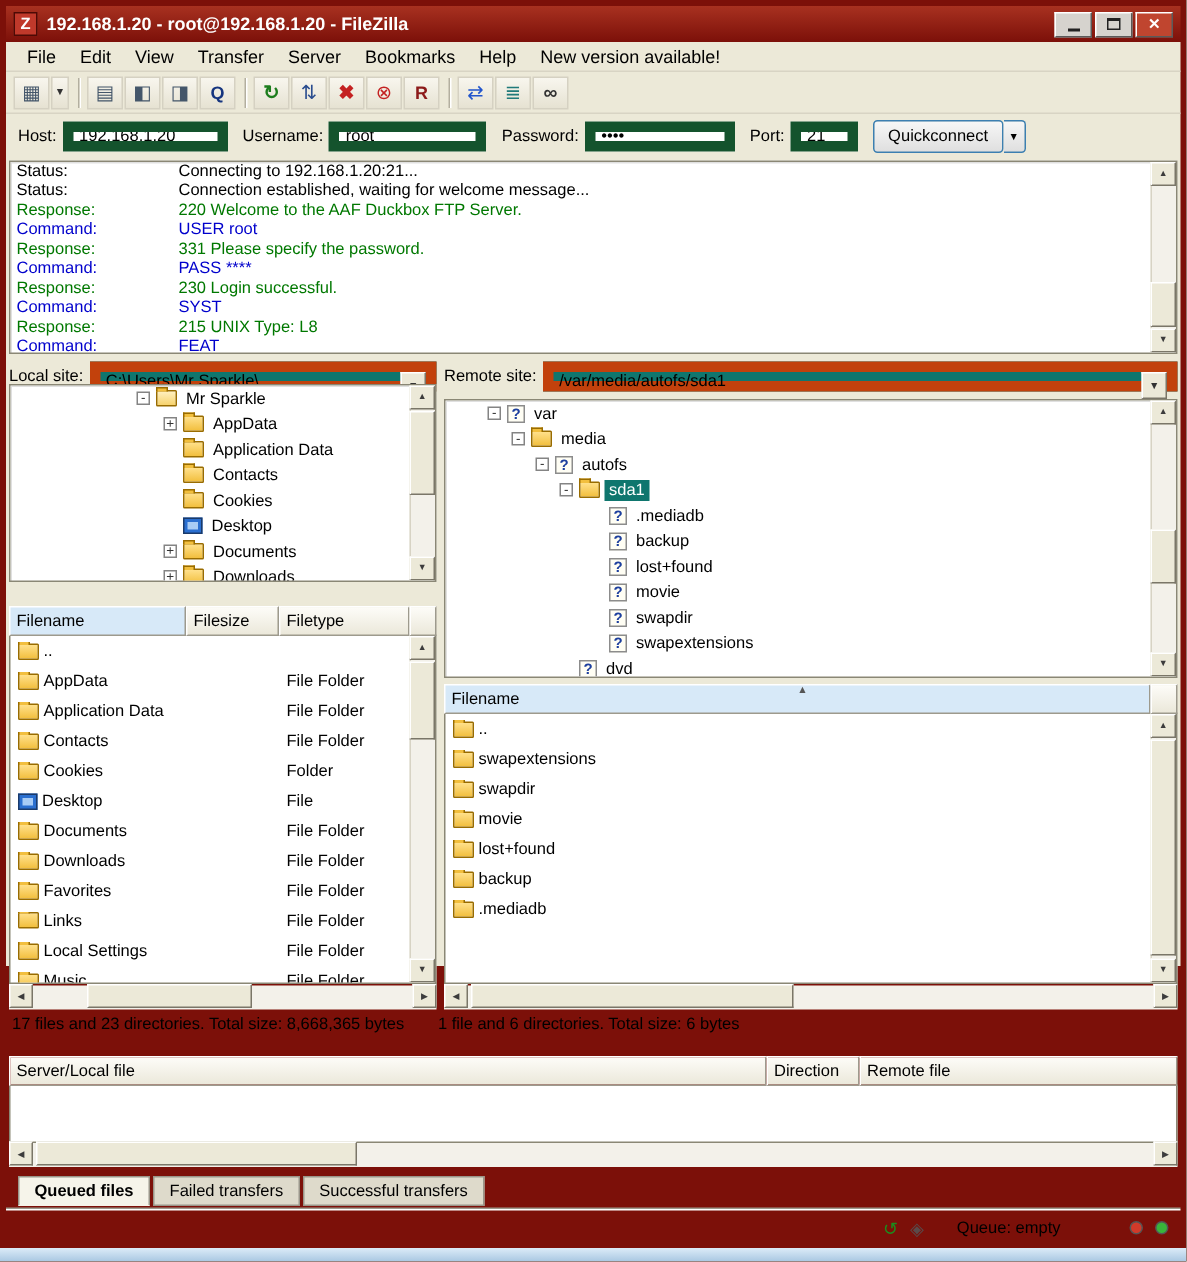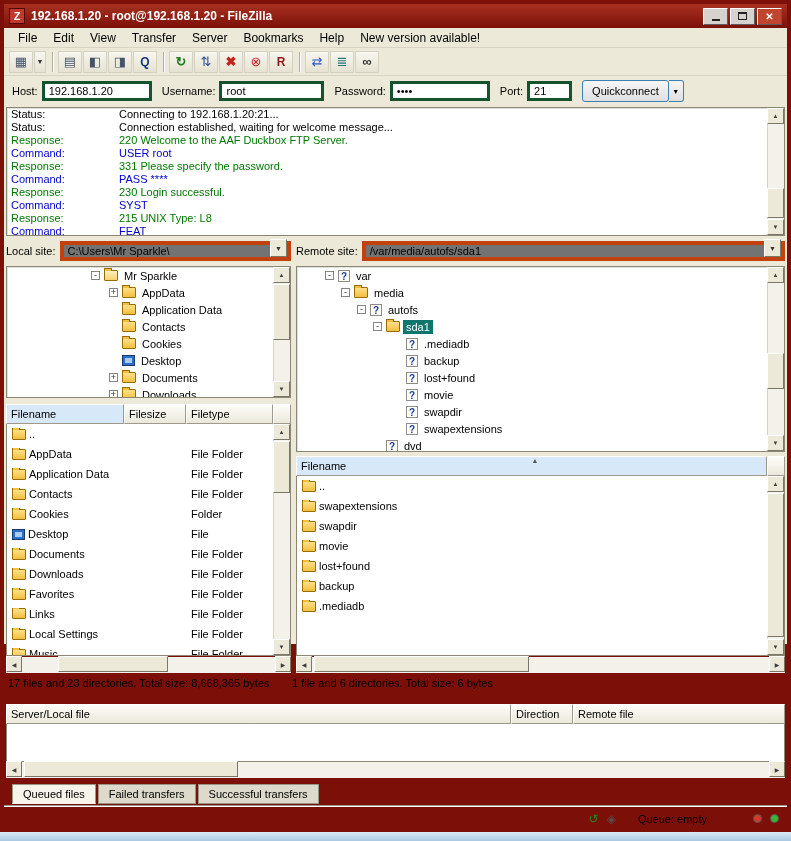--- a/index.html
+++ b/index.html
@@ -40,21 +40,21 @@
   .process-queue .g{color:#2a4d8f;}
   .cancel .g{color:#c42121;font-weight:bold;}
   .disconnect .g{color:#c42121;}
   .reconnect .g{color:#8c1a1a;font-weight:bold;font-size:12px;}
   .directory-comparison .g{color:#2255cc;}
   .synchronized-browsing .g{color:#207a7a;}
   .find-files .g{color:#333;font-weight:bold;}
 
   .quickbar{position:absolute;left:0;top:48px;width:100%;height:30px;display:flex;align-items:center;padding:0 8px;}
   .qc-label{margin-right:4px;white-space:nowrap;}
-  .qc-input{height:20px;border:3px solid #14532d;background:#fff;font:11px "Liberation Sans",sans-serif;
+  .qc-input{height:20px;border:7px solid #14532d;background:#fff;font:11px "Liberation Sans",sans-serif;
     padding:0 4px;margin-right:10px;}
   .qc-btn{height:22px;padding:0 9px;font:11px "Liberation Sans",sans-serif;
     background:linear-gradient(#f7f7f7,#dfdfdf);border:1px solid #3c7fb1;border-radius:3px;}
   .qc-caret{width:15px;height:22px;border:1px solid #3c7fb1;border-left:none;border-radius:0 3px 3px 0;
     background:linear-gradient(#f7f7f7,#dfdfdf);font-size:7px;display:flex;align-items:center;justify-content:center;}
 
   .sunken{background:#fff;border:1px solid #8a8775;box-shadow:inset 1px 1px 0 rgba(0,0,0,0.12);}
 
   
   .log{position:absolute;left:2px;top:79px;width:779px;height:129px;overflow:hidden;}
@@ -65,21 +65,21 @@
 
   
   .vscroll{position:absolute;top:0;right:0;width:17px;height:100%;background:#f3f1ea;border-left:1px solid #d7d3c4;}
   .hscroll{position:absolute;height:16px;background:#f3f1ea;}
   .sbtn{position:absolute;width:17px;height:16px;background:#ece9d8;border:1px solid;
     border-color:#fff #7a7668 #7a7668 #fff;color:#3c3c3c;font-size:6px;
     display:flex;align-items:center;justify-content:center;}
   .sbtn.h{width:16px;}
   .sthumb{position:absolute;background:#ece9d8;border:1px solid;border-color:#fff #7a7668 #7a7668 #fff;} 
   .sitebar{position:absolute;display:flex;align-items:center;height:22px;}
-  .combo{flex:1;height:20px;background:#737373;border:4px solid #c2410c;display:flex;align-items:flex-end;}
+  .combo{flex:1;height:20px;background:#0f766e;border:7px solid #c2410c;display:flex;align-items:flex-start;}
   .combo .val{flex:1;padding:0 4px;white-space:nowrap;overflow:hidden;}
   .combo .drop{width:17px;height:18px;background:#ece9d8;border:1px solid;border-color:#fff #7a7668 #7a7668 #fff;
     font-size:7px;display:flex;align-items:center;justify-content:center;color:#333;}
 
   
   .tree{position:absolute;overflow:hidden;}
   .trow{display:flex;align-items:center;height:17px;white-space:nowrap;}
   .tindent{display:inline-block;height:1px;flex:none;}
   .exp{width:9px;height:9px;border:1px solid #848484;background:#fff;font-size:9px;line-height:7px;
     text-align:center;margin-right:3px;flex:none;color:#333;}
@@ -111,21 +111,21 @@
   .rows{position:absolute;overflow:hidden;background:#fff;}
   .lrow{display:flex;align-items:center;height:20px;white-space:nowrap;}
   .cell{padding:0 4px;overflow:hidden;flex:none;}
   .cell.grow{flex:1;}
   .statustext{position:absolute;height:14px;white-space:nowrap;}
 
   
   .tabsrow{position:absolute;left:0;top:754px;width:100%;height:24px;display:flex;align-items:flex-start;
     padding:2px 0 0 8px;gap:2px;}
   .qtab{padding:3px 10px;border:1px solid #9a968a;background:#dedacb;font-size:11px;}
-  .qtab.active{background:#f6f4ea;font-weight:normal;border-bottom-color:#f6f4ea;}
+  .qtab.active{background:#f6f4ea;font-weight:bold;border-bottom-color:#f6f4ea;}
 
   
   .statusbar{position:absolute;left:0;top:778px;width:100%;height:24px;border-top:1px solid #fff;
     box-shadow:0 -1px 0 #9d9a8d;display:flex;align-items:center;padding:0 8px;}
   .sb-ico{font-size:12px;margin-left:8px;}
   .sb-ico.green{color:#1d8c1d;}
   .sb-ico.dark{color:#5a4a4a;}
   .sb-queue{margin-left:22px;}
   .led{width:9px;height:9px;border-radius:50%;border:1px solid #555;margin-left:8px;}
   .led.red{background:#d23a2a;margin-left:46px;}
@@ -293,21 +293,21 @@
     <div class="sitebar" style="left:292px;top:212px;width:489px">
       <span class="qc-label">Remote site:</span>
       <div class="combo">
         <span class="val">/var/media/autofs/sda1</span>
         <span class="drop">▼</span>
       </div>
     </div>
 
     <div class="splitter" style="left:286px;top:212px;width:6px;height:460px"></div>
 
-    <div class="tree sunken" style="left:2px;top:238px;width:285px;height:132px">
+    <div class="tree sunken" style="left:2px;top:228px;width:285px;height:132px">
 
         <div class="trow">
           <span class="tindent" style="width: 84px;"></span>
           <span class="exp minus"></span>
           <span class="fi folder-open"></span>
           <span class="tlabel">Mr Sparkle</span>
         </div>
 
         <div class="trow">
           <span class="tindent" style="width: 102px;"></span>

